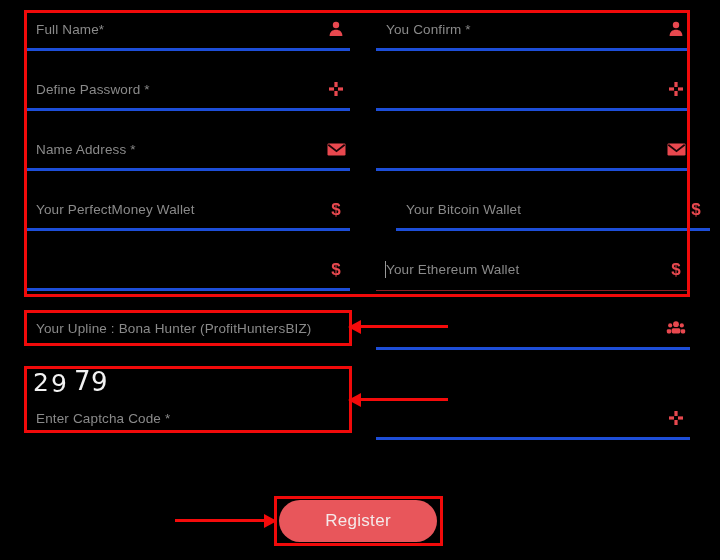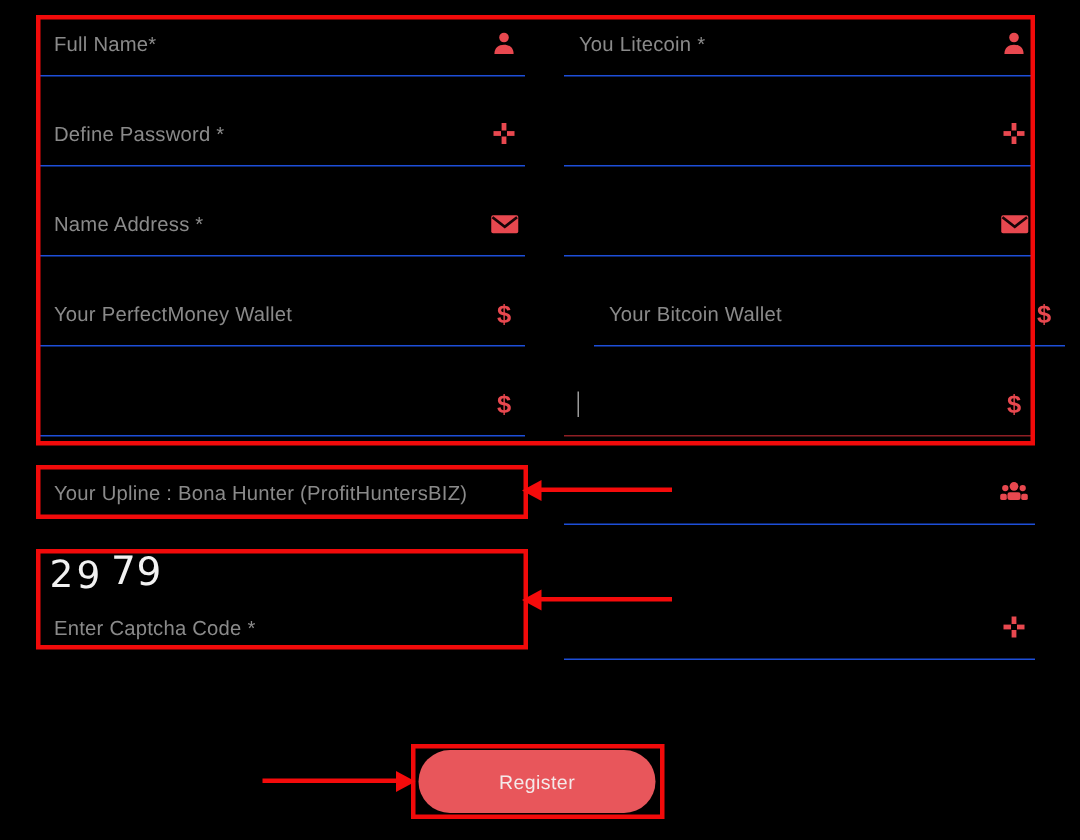--- a/index.html
+++ b/index.html
@@ -14,21 +14,21 @@
     overflow: hidden;
     font-family: "Liberation Sans", sans-serif;
     color: #8c8c8c;
   }
 
   
   .field {
     position: absolute;
     height: 38px;
     box-sizing: border-box;
-    border-bottom: 1px solid #1d4ed8;
+    border-bottom: 3px solid #1d4ed8;
   }
   .field.focused {
     border-bottom: 1px solid #8e1f24;
   }
   .field .ph {
     position: absolute;
     left: 10px;
     top: 9px;
     font-size: 13.5px;
     letter-spacing: 0.15px;
@@ -123,41 +123,41 @@
     position: absolute;
     left: 279px;
     top: 500px;
     width: 158px;
     height: 42px;
     border: none;
     border-radius: 21px;
     background: #e8565b;
     color: #f4eaea;
     font-family: "Liberation Sans", sans-serif;
-    font-size: 13px;
+    font-size: 17px;
     letter-spacing: 0.3px;
     cursor: pointer;
     padding: 0;
   }
 </style>
 </head>
 <body>
 
 <div id="form-fields">
     <div class="field" id="full-name-field" style="left: 26px; top: 13px; width: 324px;">
       <span class="ph">Full Name*</span>
       <span class="ic">
         <svg width="18" height="18" viewBox="0 0 18 18">
           <circle cx="9" cy="5" r="3.2" fill="#e8484f"></circle>
           <path d="M2.6 16 C2.6 11.8 5.4 9.8 9 9.8 C12.6 9.8 15.4 11.8 15.4 16 Z" fill="#e8484f"></path>
         </svg>
       </span>
     </div>
     <div class="field" id="username-field" style="left: 376px; top: 13px; width: 314px;">
-      <span class="ph">You Litecoin *</span>
+      <span class="ph">You Confirm *</span>
       <span class="ic">
         <svg width="18" height="18" viewBox="0 0 18 18">
           <circle cx="9" cy="5" r="3.2" fill="#e8484f"></circle>
           <path d="M2.6 16 C2.6 11.8 5.4 9.8 9 9.8 C12.6 9.8 15.4 11.8 15.4 16 Z" fill="#e8484f"></path>
         </svg>
       </span>
     </div>
     <div class="field" id="define-password-field" style="left: 26px; top: 73px; width: 324px;">
       <span class="ph">Define Password *</span>
       <span class="ic">
@@ -208,20 +208,21 @@
         <span class="dollar">$</span>
       </span>
     </div>
     <div class="field" id="litecoin-wallet-field" style="left: 26px; top: 253px; width: 324px;">
       <span class="ic">
         <span class="dollar">$</span>
       </span>
     </div>
     <div class="field focused" id="ethereum-wallet-field" style="left: 376px; top: 253px; width: 314px;">
       <span class="caret"></span>
+      <span class="ph">Your Ethereum Wallet</span>
       <span class="ic">
         <span class="dollar">$</span>
       </span>
     </div>
   </div>
 
 <div class="field" id="upline-field" style="left:26px; top:312px; width:324px; border-bottom:none;">
   <span class="ph">Your Upline : Bona Hunter (ProfitHuntersBIZ)</span>
 </div>
 <div class="field" id="upline-underline-right" style="left:376px; top:312px; width:314px;">

